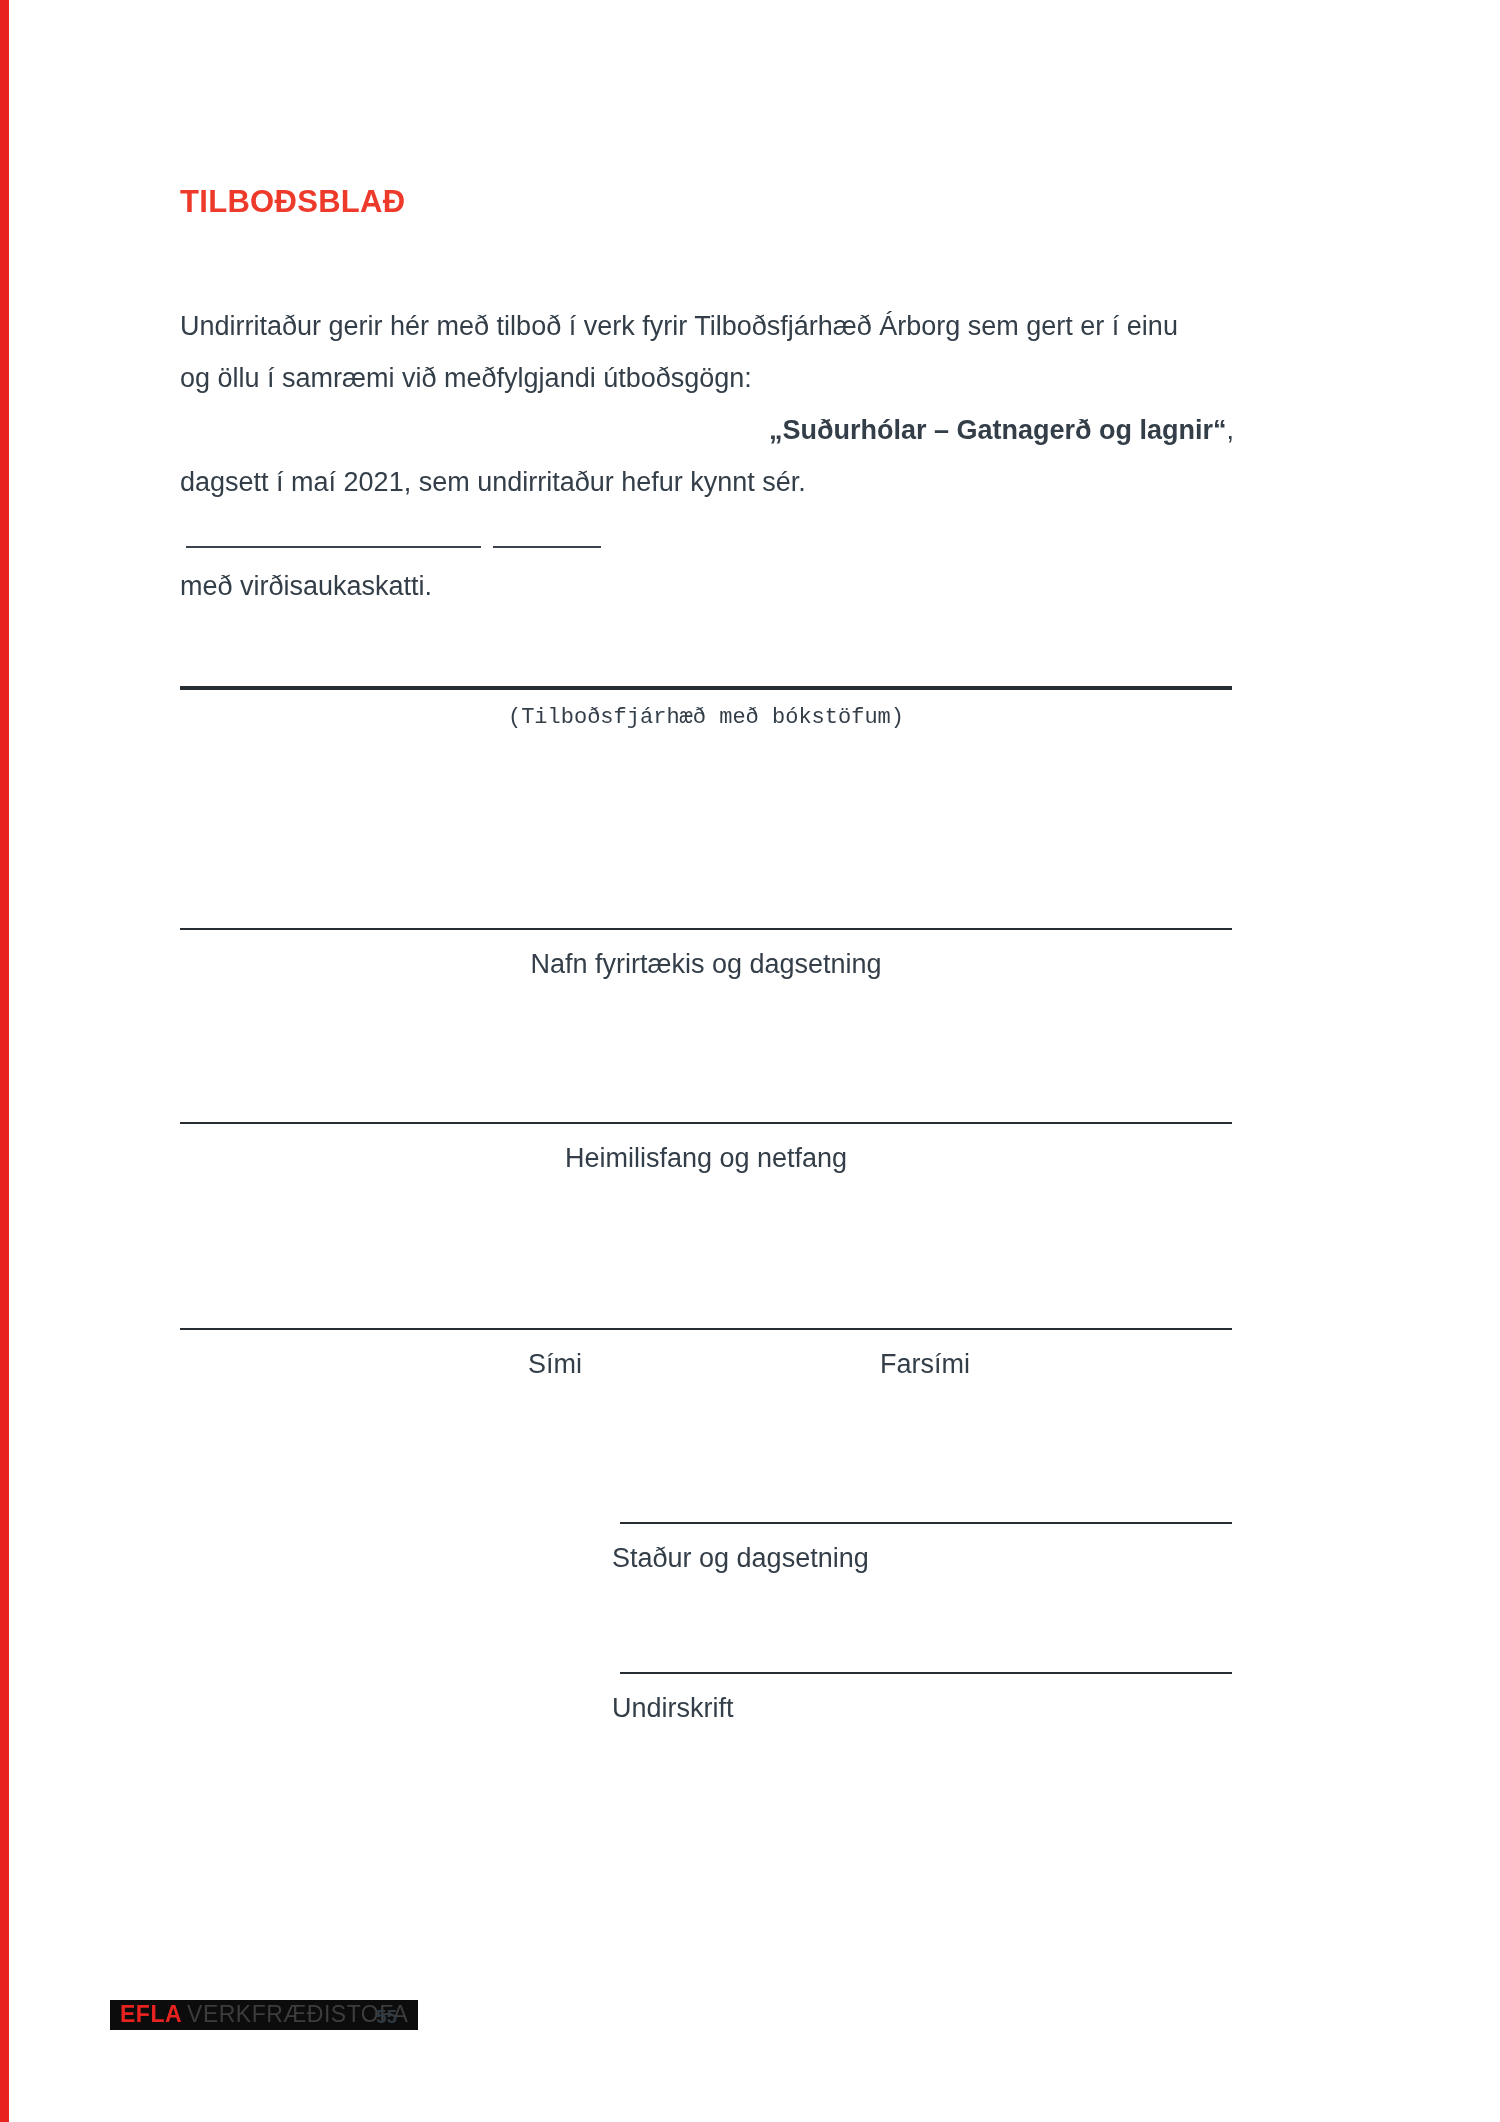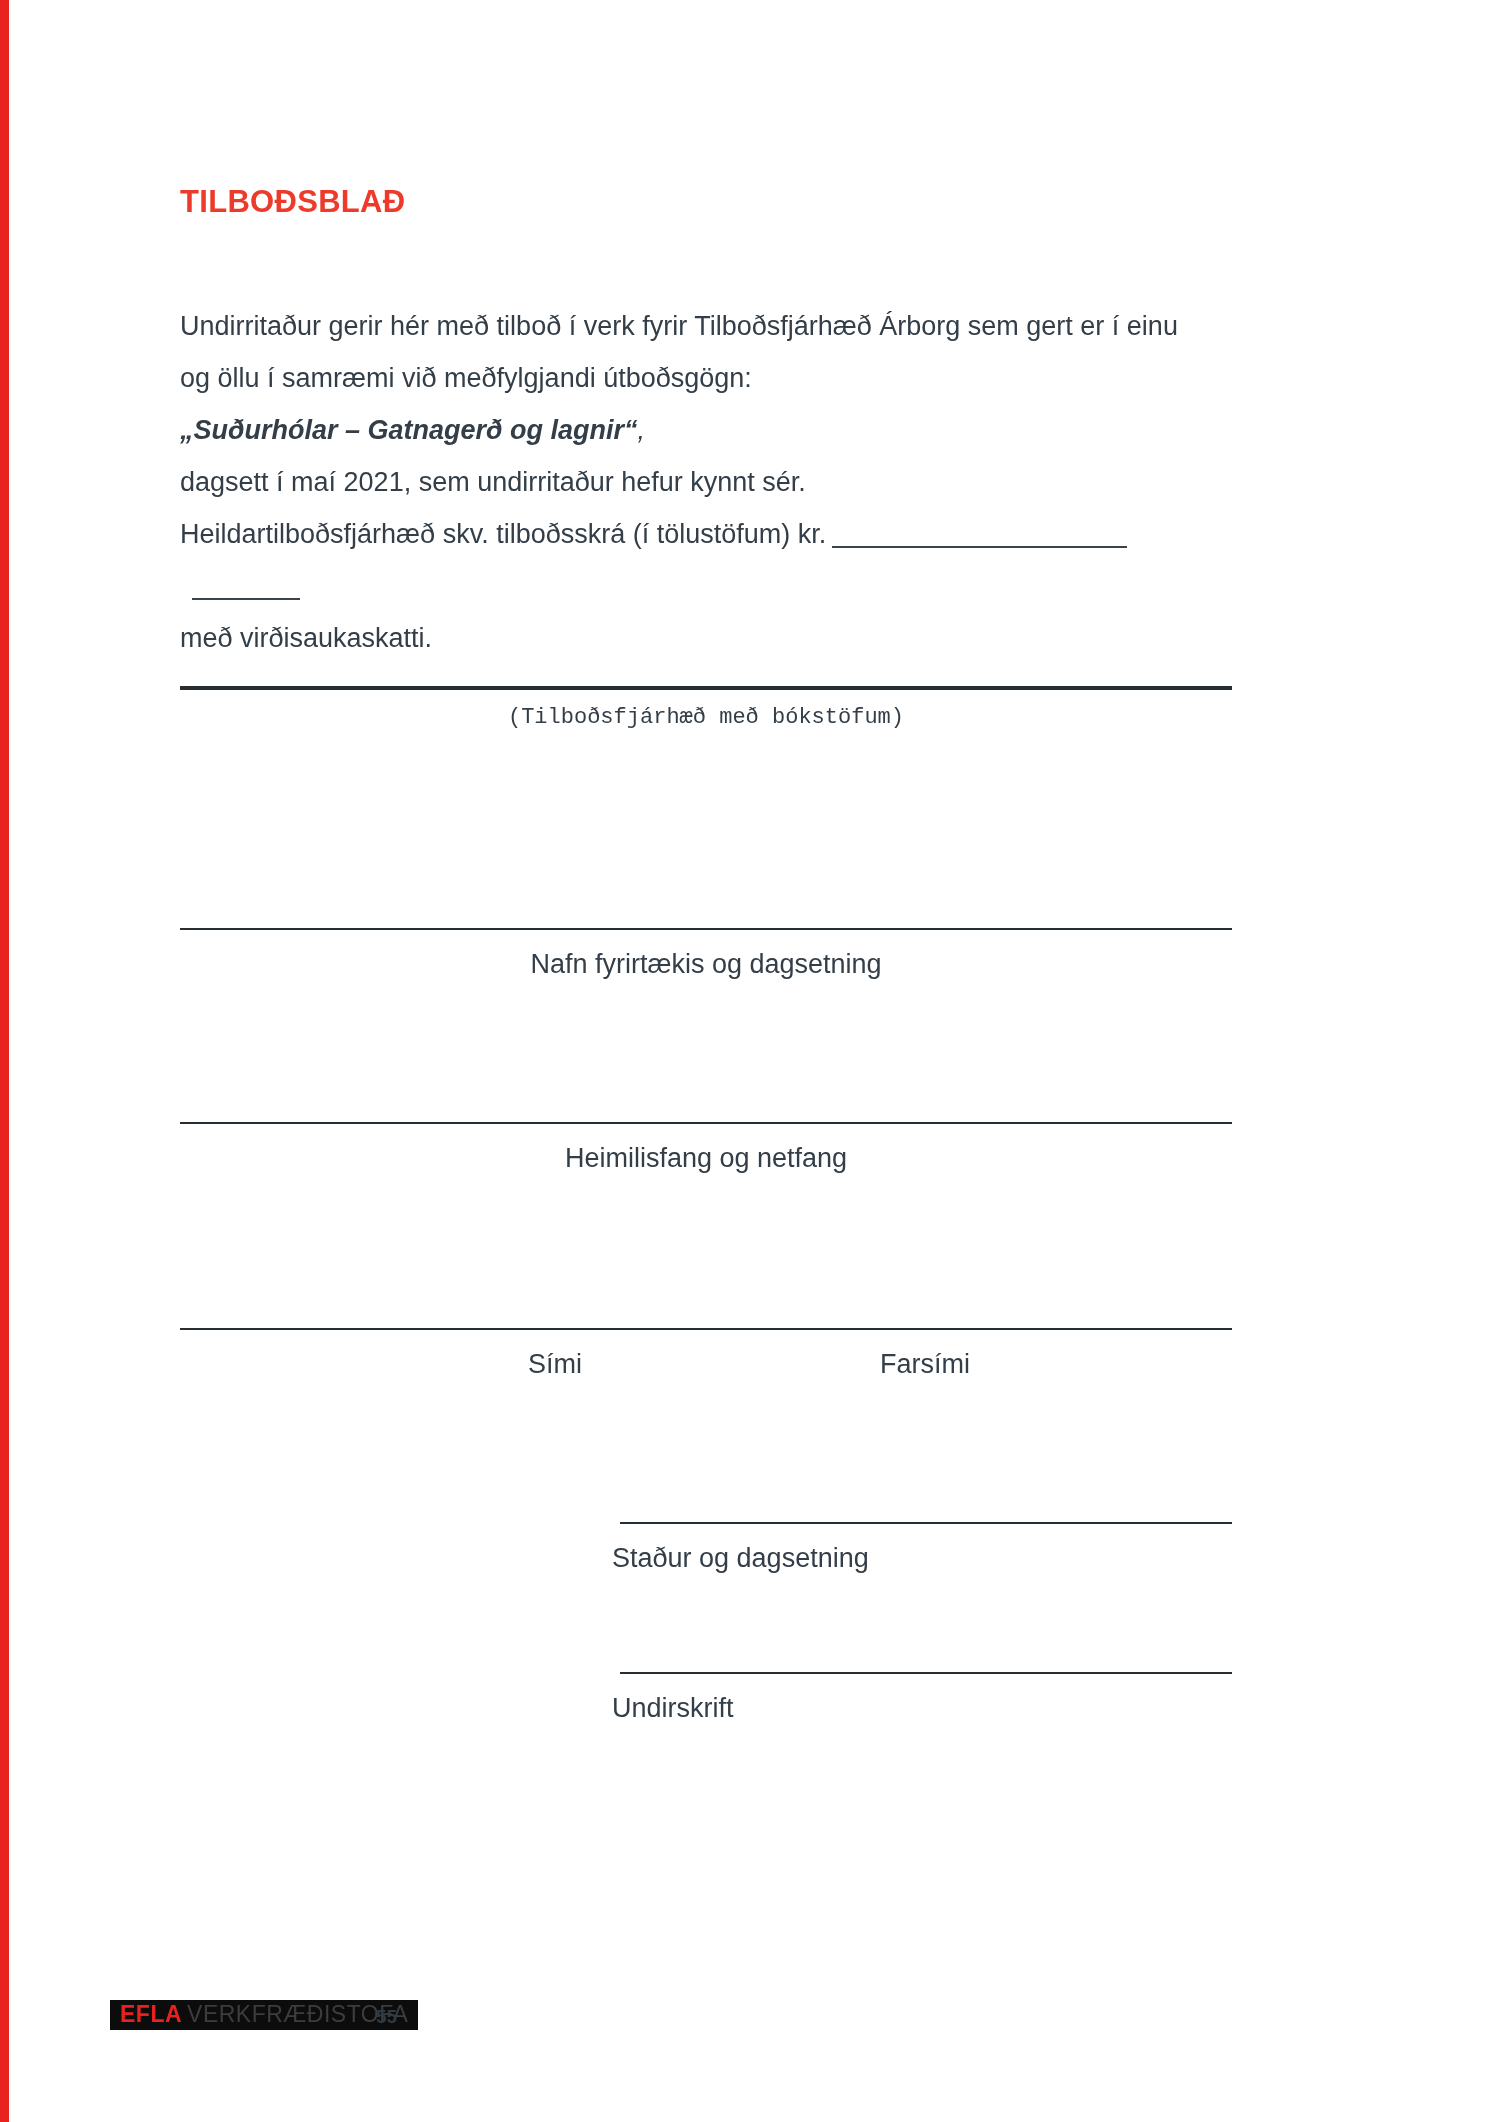--- a/index.html
+++ b/index.html
@@ -25,21 +25,21 @@
     position:absolute; left:180px; top:184px;
     font-size:31px; font-weight:bold;
     color:#ED3A2B; letter-spacing:0.3px;
   }
 
   .intro {
     position:absolute; left:180px; top:300px; width:1054px;
     font-size:27px; line-height:52px;
   }
   .intro p { margin:0; }
-  .intro .center { text-align:left;font-style:italic; }
+  .intro .center { text-align:right; }
   .bold { font-weight:bold; }
 
   .blank {
     display:inline-block;
     border-bottom:2px solid #3a434b;
     height:28px;
     position:relative; top:5px;
   }
   .blank.long  { width:295px; margin-left:6px; }
   .blank.short { width:108px; margin-left:12px; }
@@ -102,21 +102,21 @@
 
   <div class="stripe"></div>
 
   <h1 class="title">TILBOÐSBLAÐ</h1>
 
   <div class="intro">
     <p>Undirritaður gerir hér með tilboð í verk fyrir Tilboðsfjárhæð Árborg sem gert er í einu</p>
     <p>og öllu í samræmi við meðfylgjandi útboðsgögn:</p>
     <p class="center"><span class="bold">„Suðurhólar – Gatnagerð og lagnir“</span><span>,</span></p>
     <p>dagsett í maí 2021, sem undirritaður hefur kynnt sér.</p>
-    <p><span>Heildartilboðsfjárhæð skv. tilboðsskrá (í tölustöfum) kr.</span><span class="blank long"></span><span class="blank short"></span></p>
+    <p><span class="blank long"></span><span class="blank short"></span></p>
     <p>með virðisaukaskatti.</p>
   </div>
 
   <div class="rule thick rule1"></div>
   <div class="caption small cap1">(Tilboðsfjárhæð með bókstöfum)</div>
 
   <div class="rule thin rule2"></div>
   <div class="caption cap2">Nafn fyrirtækis og dagsetning</div>
 
   <div class="rule thin rule3"></div>

